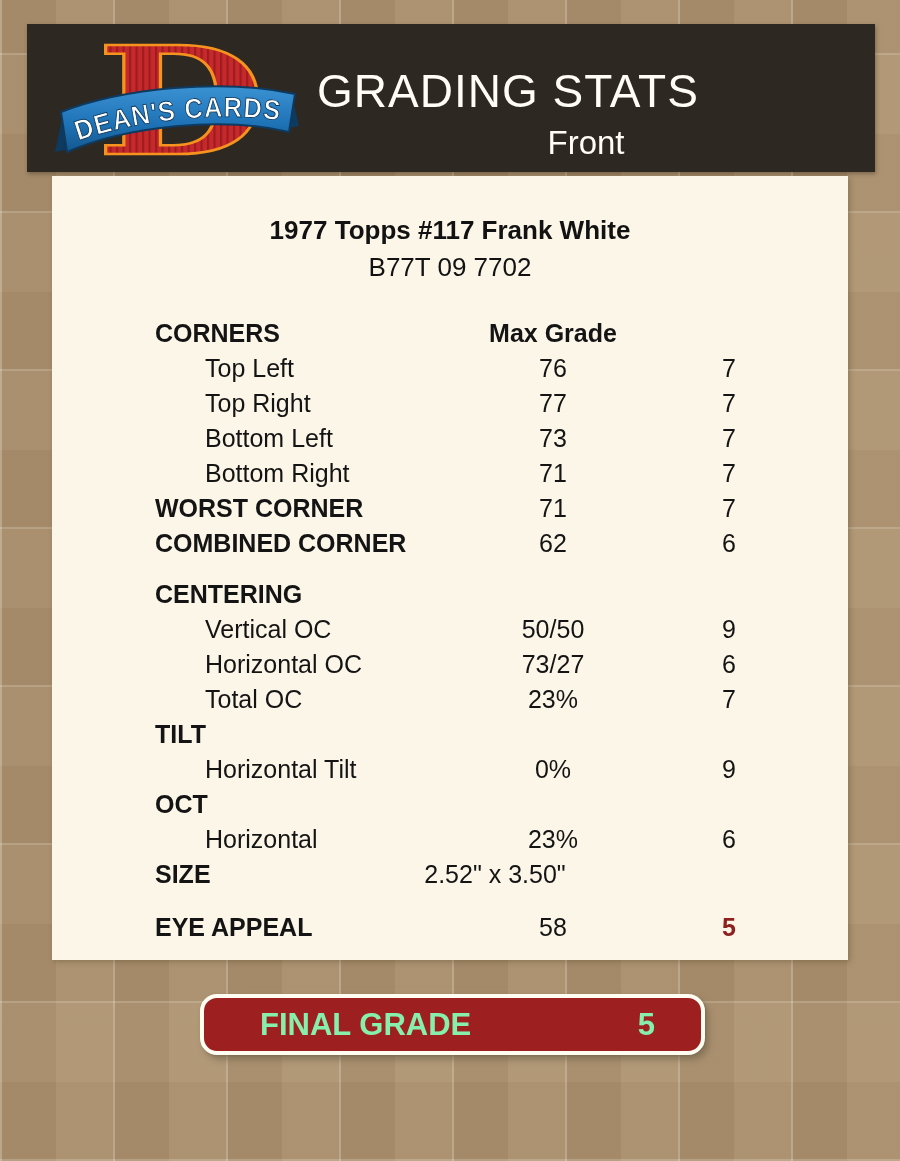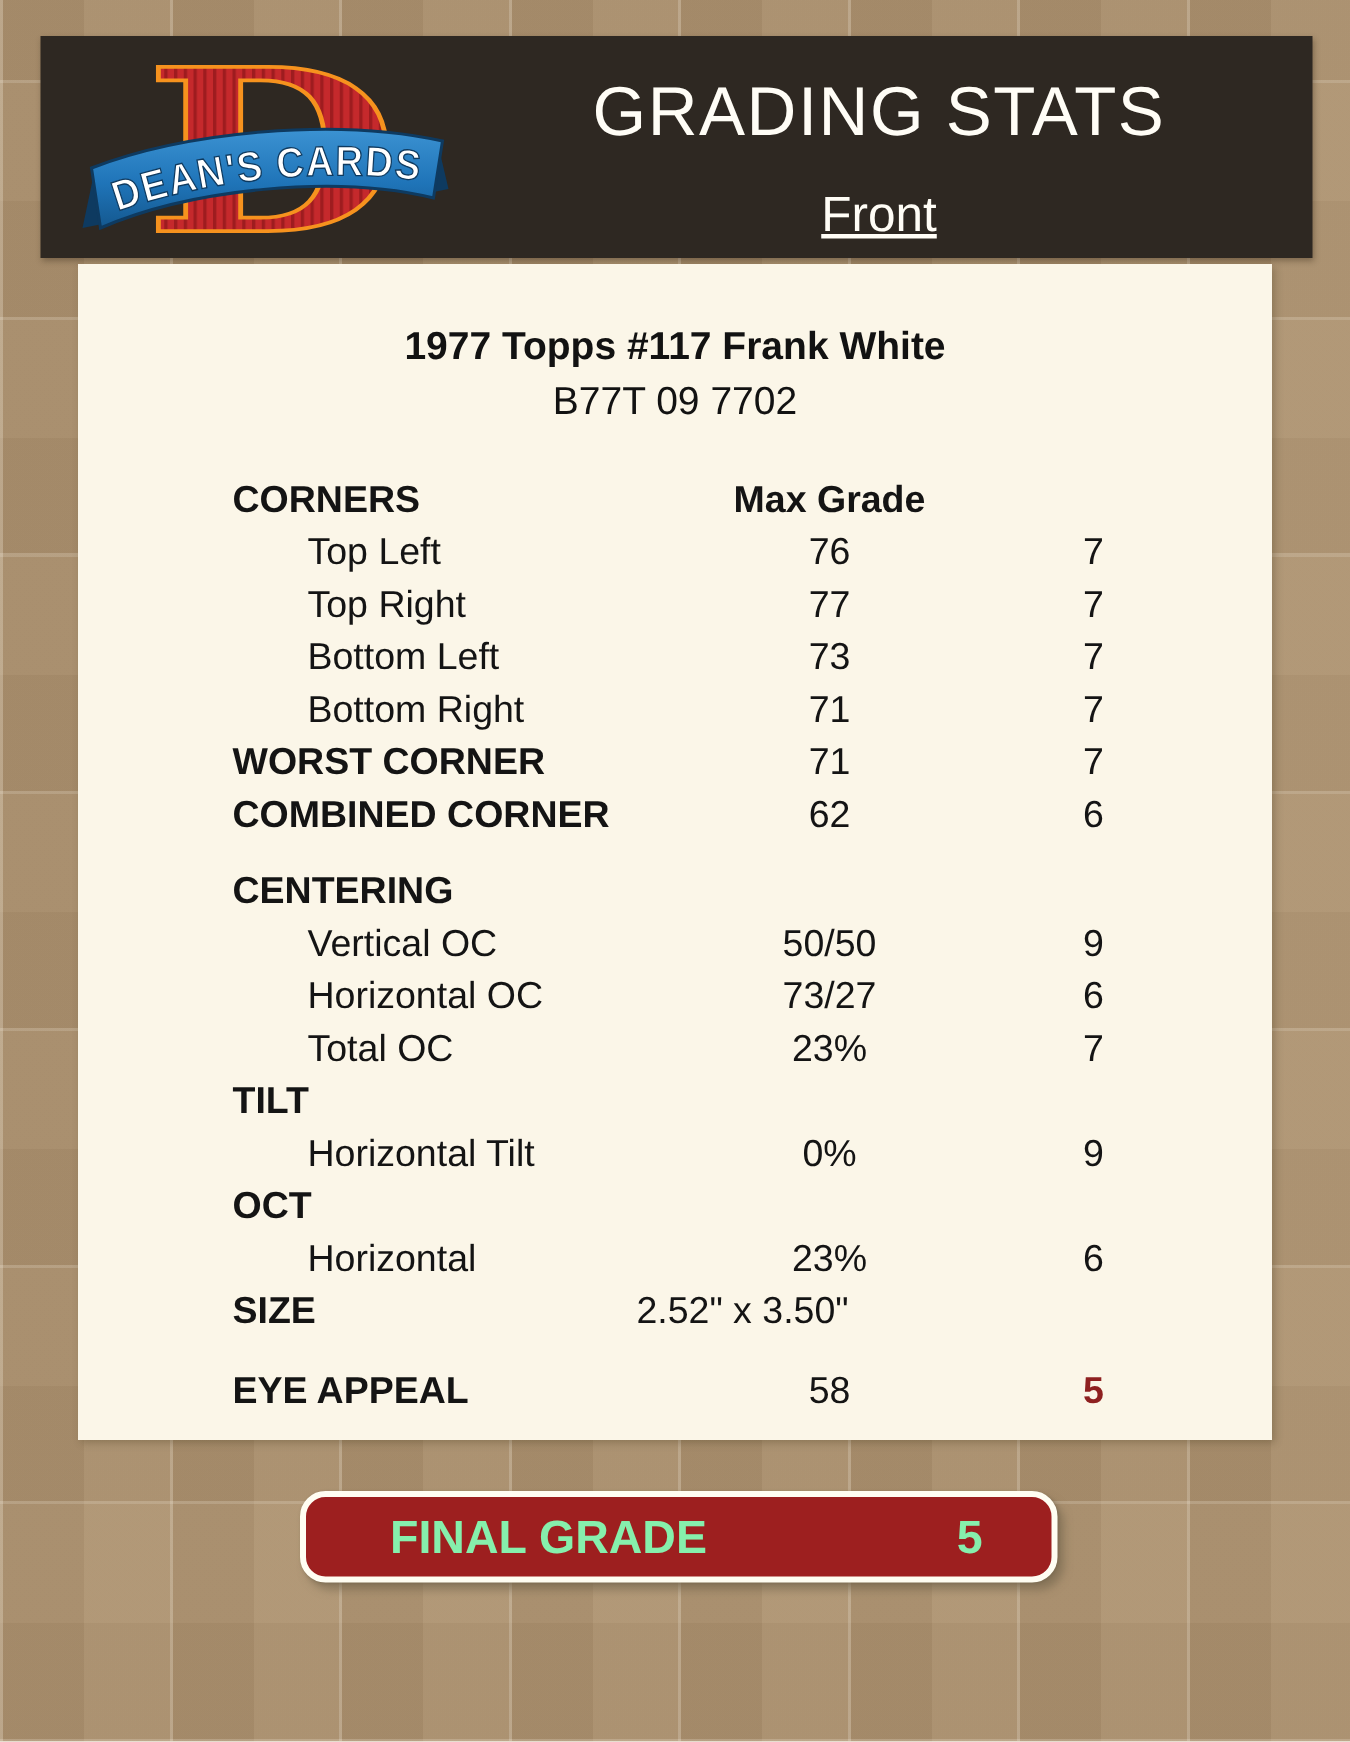--- a/index.html
+++ b/index.html
@@ -15,26 +15,26 @@
       repeating-linear-gradient(0deg, rgba(124,98,66,0.08) 0 79px, rgba(205,183,150,0.08) 79px 158px);
   }
 
   .header{
     position:absolute;left:27px;top:24px;width:848px;height:148px;
     background:#2e2822;
     box-shadow:1px 2px 4px rgba(40,30,15,0.35);
   }
   .logo-wrap{position:absolute;left:26px;top:2px;width:250px;height:146px;cursor:pointer;}
   .hdr-title{
-    position:absolute;left:290px;right:20px;top:26px;text-align:center;
+    position:absolute;left:290px;right:20px;top:43px;text-align:left;
     color:#fffdf6;font-size:46px;line-height:48px;letter-spacing:1px;font-weight:normal;
   }
   .hdr-sub{
     position:absolute;left:290px;right:20px;top:101px;text-align:center;
-    color:#fffdf6;font-size:33px;line-height:36px;text-decoration:underline;
+    color:#fffdf6;font-size:33px;line-height:36px;
   }
 
   .panel{
     position:absolute;left:52px;top:176px;width:796px;height:784px;
     background:#fbf6e8;
     box-shadow:2px 2px 5px rgba(70,55,30,0.30);
   }
   .card-title{
     position:absolute;top:39px;left:0;right:0;text-align:center;
     font-weight:bold;font-size:26px;color:#121212;

